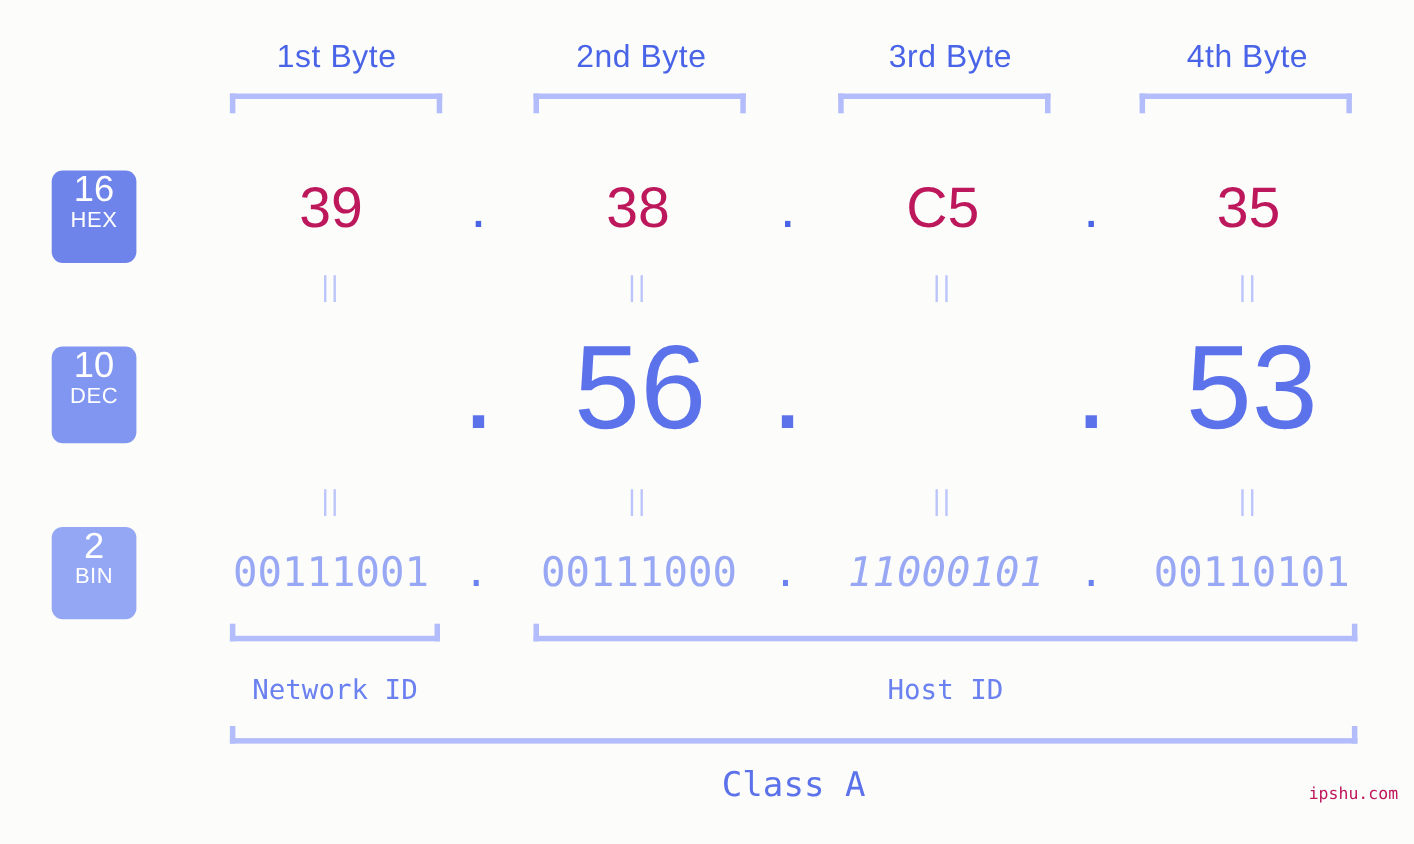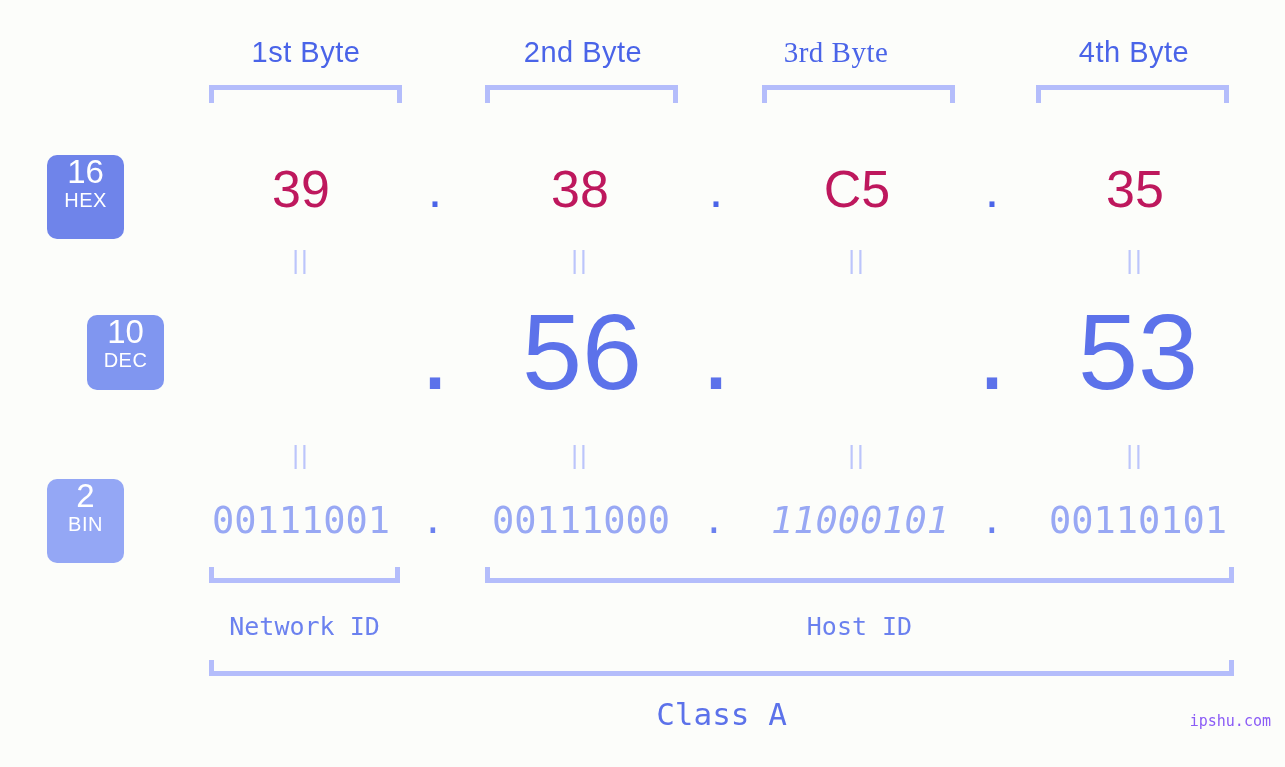--- a/index.html
+++ b/index.html
@@ -70,21 +70,21 @@
     line-height: 34px;
     font-weight: 400;
   }
   .base-badge .nm {
     font-size: 20px;
     line-height: 22px;
     font-weight: 400;
     letter-spacing: 0.5px;
   }
   #badge-hex { top: 155px; height: 84px; background: #6f84ea; }
-  #badge-dec { top: 315px; height: 75px; background: #8096f0; margin-left: 40px; }
+  #badge-dec { top: 315px; height: 88px; background: #8096f0; }
   #badge-bin { top: 479px; height: 84px; background: #94a7f5; }
 
   
   .hex-val {
     position: absolute;
     top: 156px;
     height: 66px;
     line-height: 66px;
     text-align: center;
     font-size: 52px;
@@ -186,34 +186,34 @@
     font-family: "DejaVu Sans Mono", monospace;
     white-space: nowrap;
   }
 
   
   #watermark {
     position: absolute;
     right: 14px;
     top: 712px;
     font-size: 15px;
-    color: #8b5cf6;
+    color: #be185d;
     font-family: "DejaVu Sans Mono", monospace;
     letter-spacing: 0px;
     white-space: nowrap;
   }
 </style>
 </head>
 <body>
 
 <div id="stage">
 
   <div class="byte-label" style="left:206px; width:200px;">1st Byte</div>
   <div class="byte-label" style="left:483px; width:200px;">2nd Byte</div>
-  <div class="byte-label" style="left:736px; width:200px;font-family:Liberation Serif, serif;">3rd Byte</div>
+  <div class="byte-label" style="left:764px; width:200px;">3rd Byte</div>
   <div class="byte-label" style="left:1034px; width:200px;">4th Byte</div>
 
   <div class="bracket-top" style="left:209px; top:85px; width:193px;"></div>
   <div class="bracket-top" style="left:485px; top:85px; width:193px;"></div>
   <div class="bracket-top" style="left:762px; top:85px; width:193px;"></div>
   <div class="bracket-top" style="left:1036px; top:85px; width:193px;"></div>
 
   <div class="base-badge" id="badge-hex">
     <span class="num">16</span>
     <span class="nm">HEX</span>

